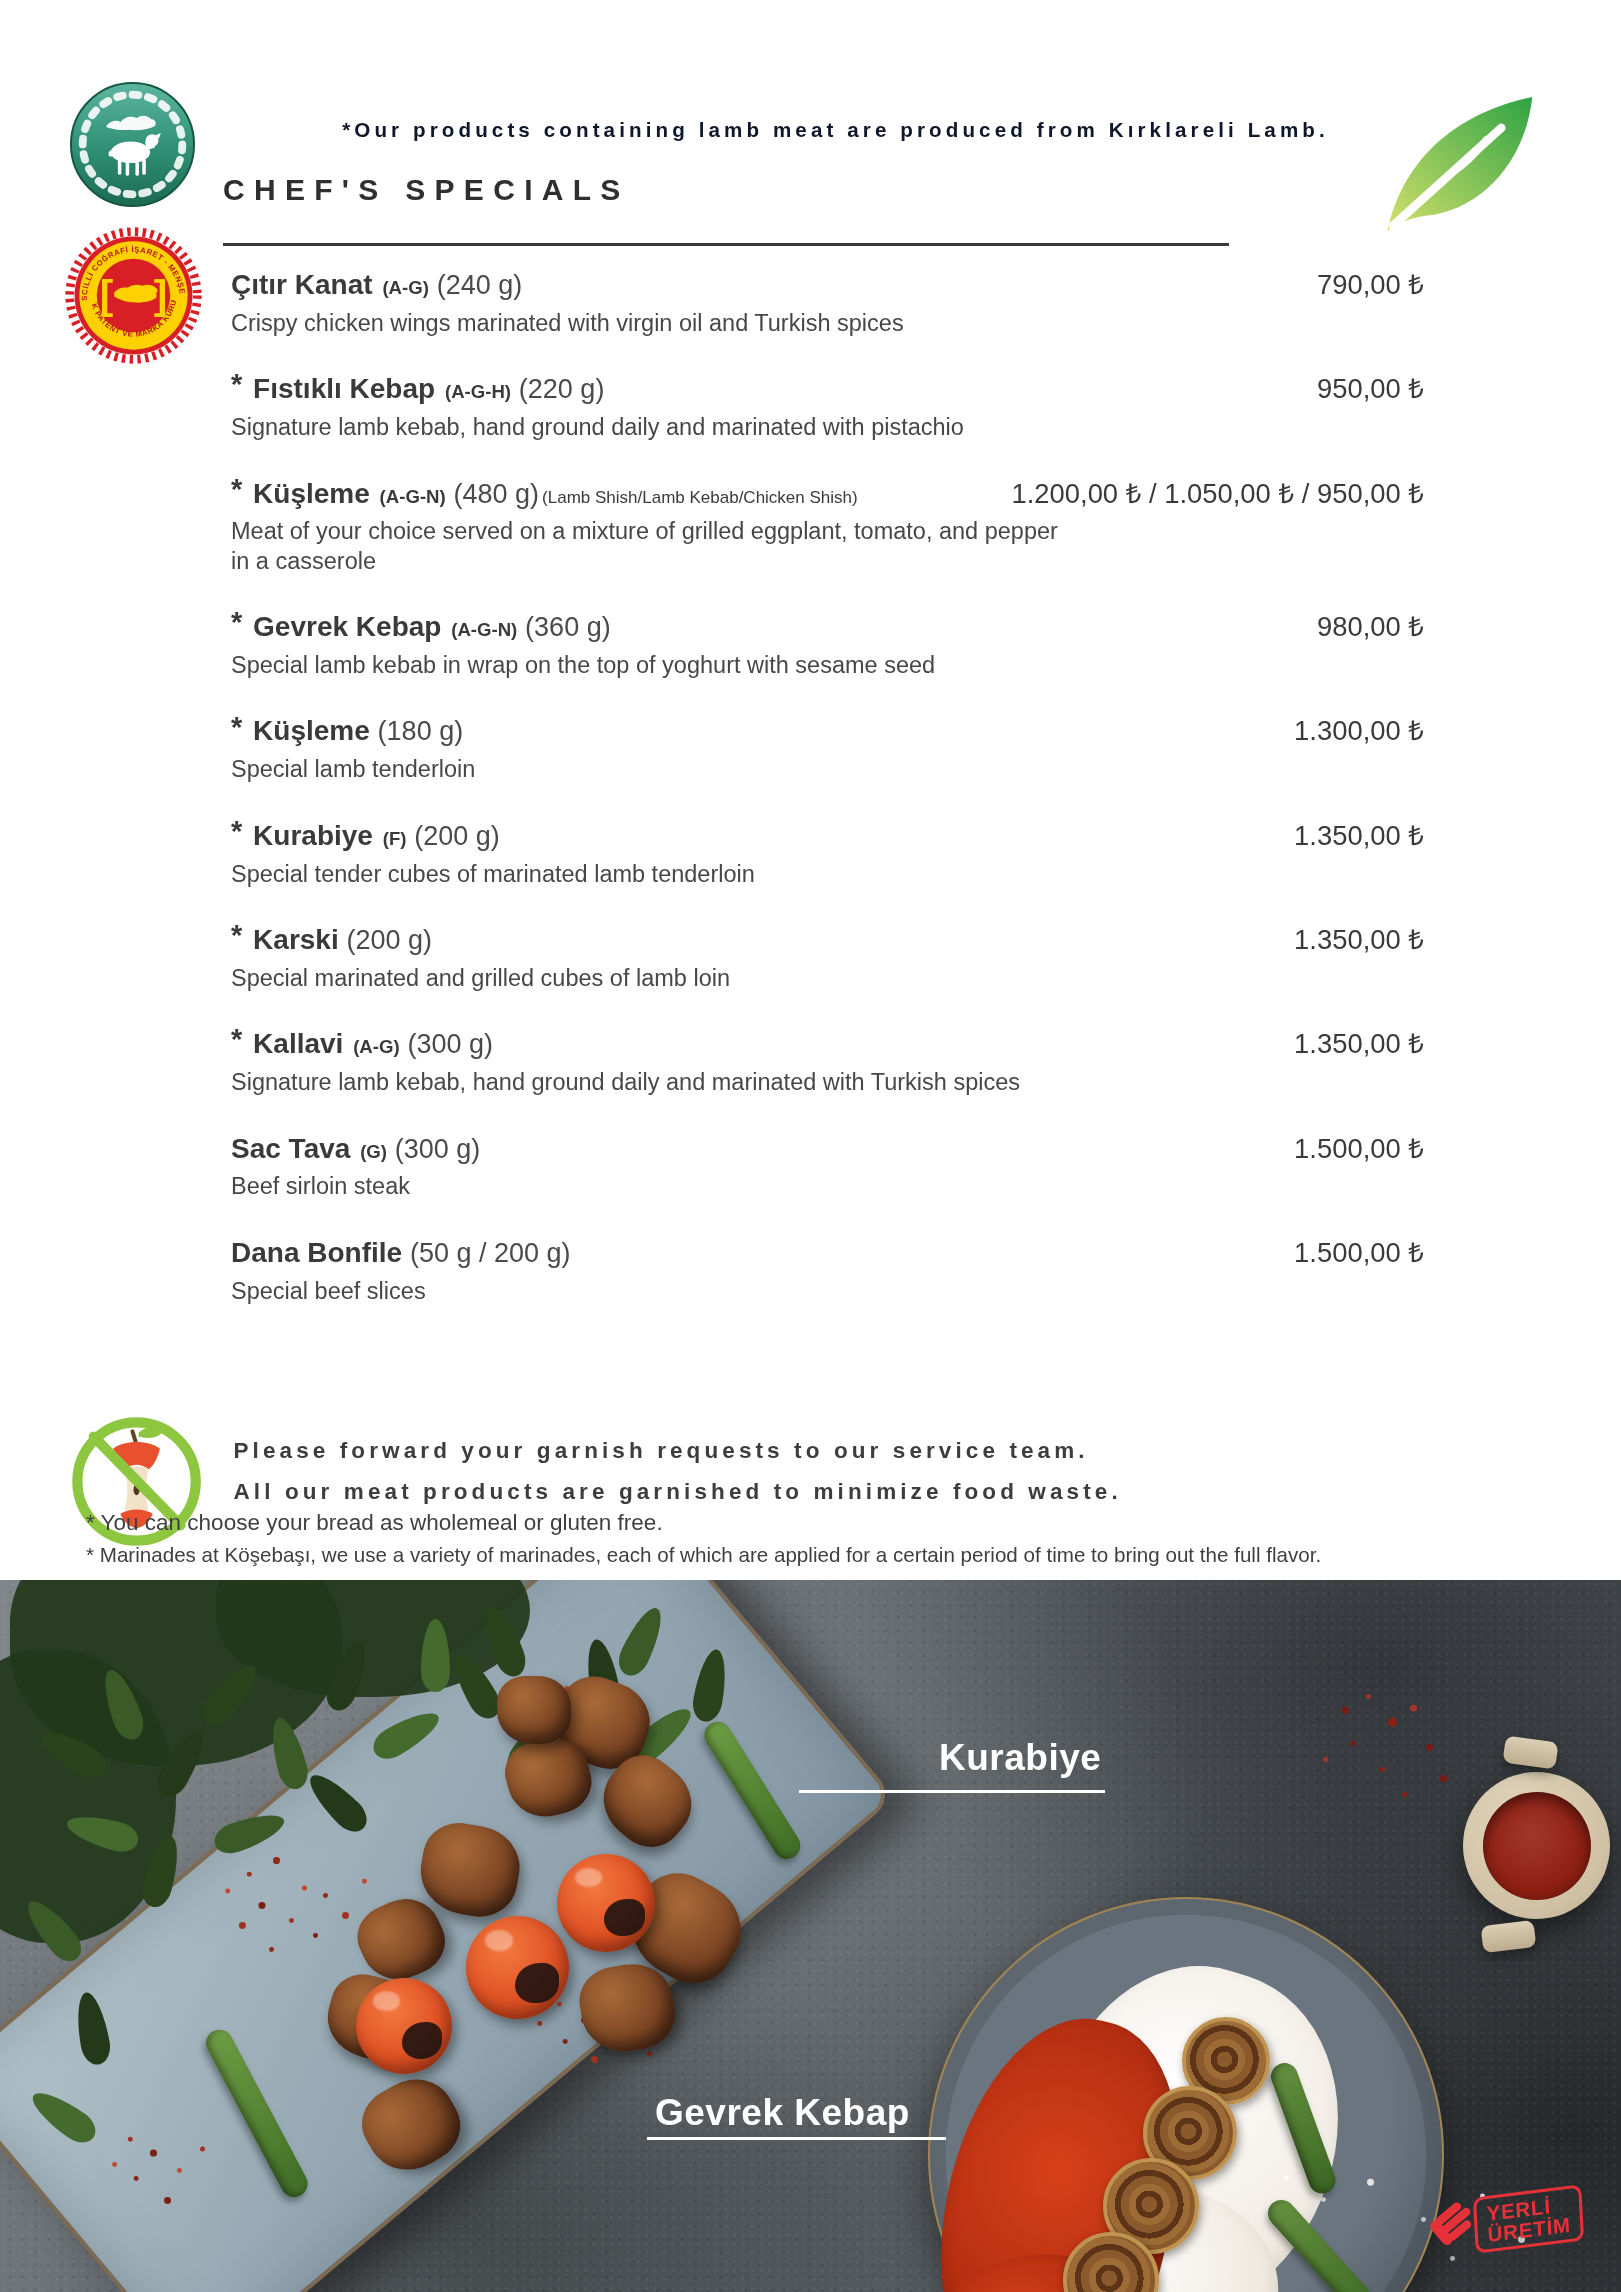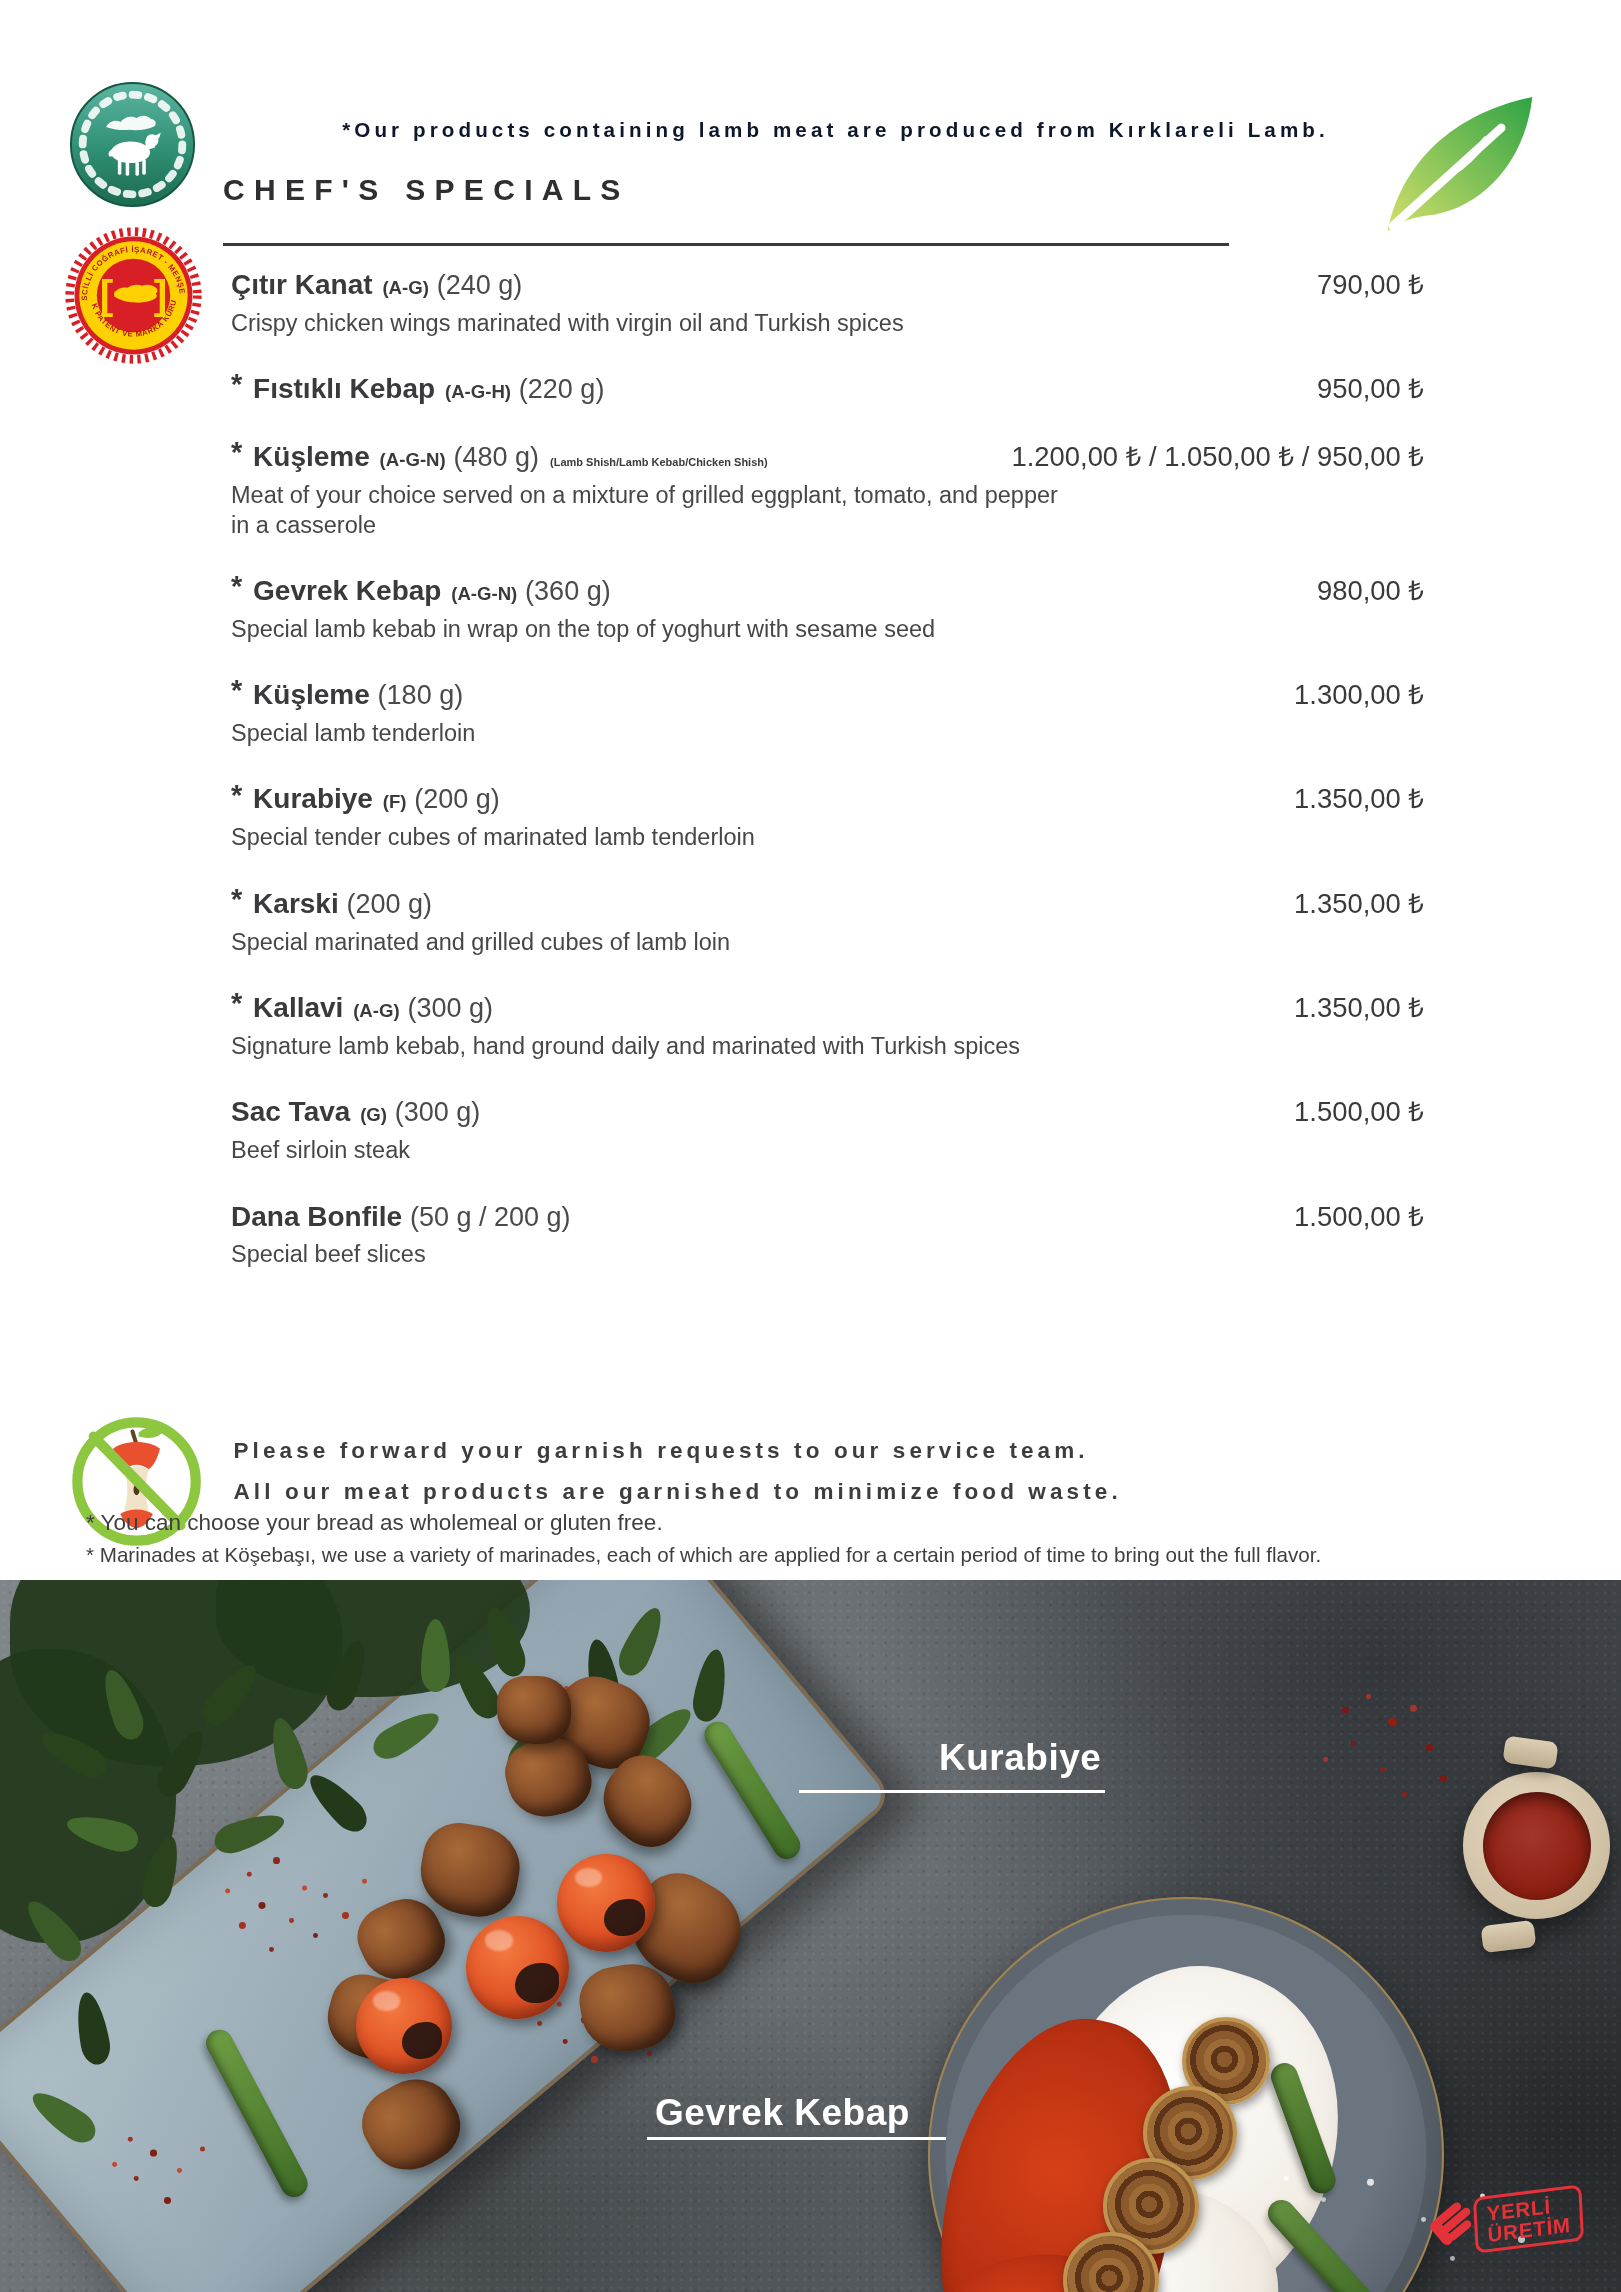--- a/index.html
+++ b/index.html
@@ -23,21 +23,21 @@
   .leaf{position:absolute;left:1370px;top:90px;width:173px;height:155px;}
 
   
   .menu{position:absolute;left:231px;top:265px;width:1193px;}
   .item{margin-bottom:31px;}
   .item .row{display:flex;align-items:baseline;}
   .star{font-size:29px;font-weight:700;margin-right:10.8px;position:relative;top:-3.9px;color:#3a3a3c;}
   .name{font-size:28px;font-weight:700;color:#3a3a3c;white-space:nowrap;}
   .allergens{font-size:18.6px;font-weight:700;margin-left:9.8px;color:#3a3a3c;white-space:nowrap;}
   .weight{font-size:27px;font-weight:400;margin-left:7.8px;color:#4a4a4c;white-space:nowrap;}
-  .extra{font-size:11px;font-weight:700;margin-left:11px;color:#3a3a3c;white-space:nowrap;}
+  .extra{font-size:17px;font-weight:400;margin-left:3px;color:#3a3a3c;white-space:nowrap;}
   .price{margin-left:auto;font-size:27.4px;font-weight:400;color:#3a3a3c;white-space:nowrap;padding-left:11.8px;}
   .desc{font-size:23.5px;color:#474749;margin-top:6.9px;line-height:1.25;white-space:pre-line;}
 
   
   .waste{position:absolute;left:57px;top:1406px;display:flex;}
   .waste-icon{width:153px;height:153px;flex:0 0 auto;}
   .waste-text{margin:23.5px 0 0 23.5px;font-size:22.5px;font-weight:700;letter-spacing:4.1px;
     color:#3d3d3f;line-height:1.85;}
   .footnotes{position:absolute;left:86px;top:1506px;color:#3f3f41;line-height:1.5;}
   .footnote-1{font-size:22.5px;}
@@ -207,20 +207,21 @@
 
     <div class="item">
       <div class="row">
         <span class="star">*</span>
         <span class="name">Fıstıklı Kebap</span>
         <span class="allergens">(A-G-H)</span>
         <span class="weight">(220 g)</span>
 
         <span class="price">950,00 ₺</span>
       </div>
+      <div class="desc">Signature lamb kebab, hand ground daily and marinated with pistachio</div>
     </div>
 
     <div class="item">
       <div class="row">
         <span class="star">*</span>
         <span class="name">Küşleme</span>
         <span class="allergens">(A-G-N)</span>
         <span class="weight">(480 g)</span>
         <span class="extra">(Lamb Shish/Lamb Kebab/Chicken Shish)</span>
         <span class="price">1.200,00 ₺ / 1.050,00 ₺ / 950,00 ₺</span>

